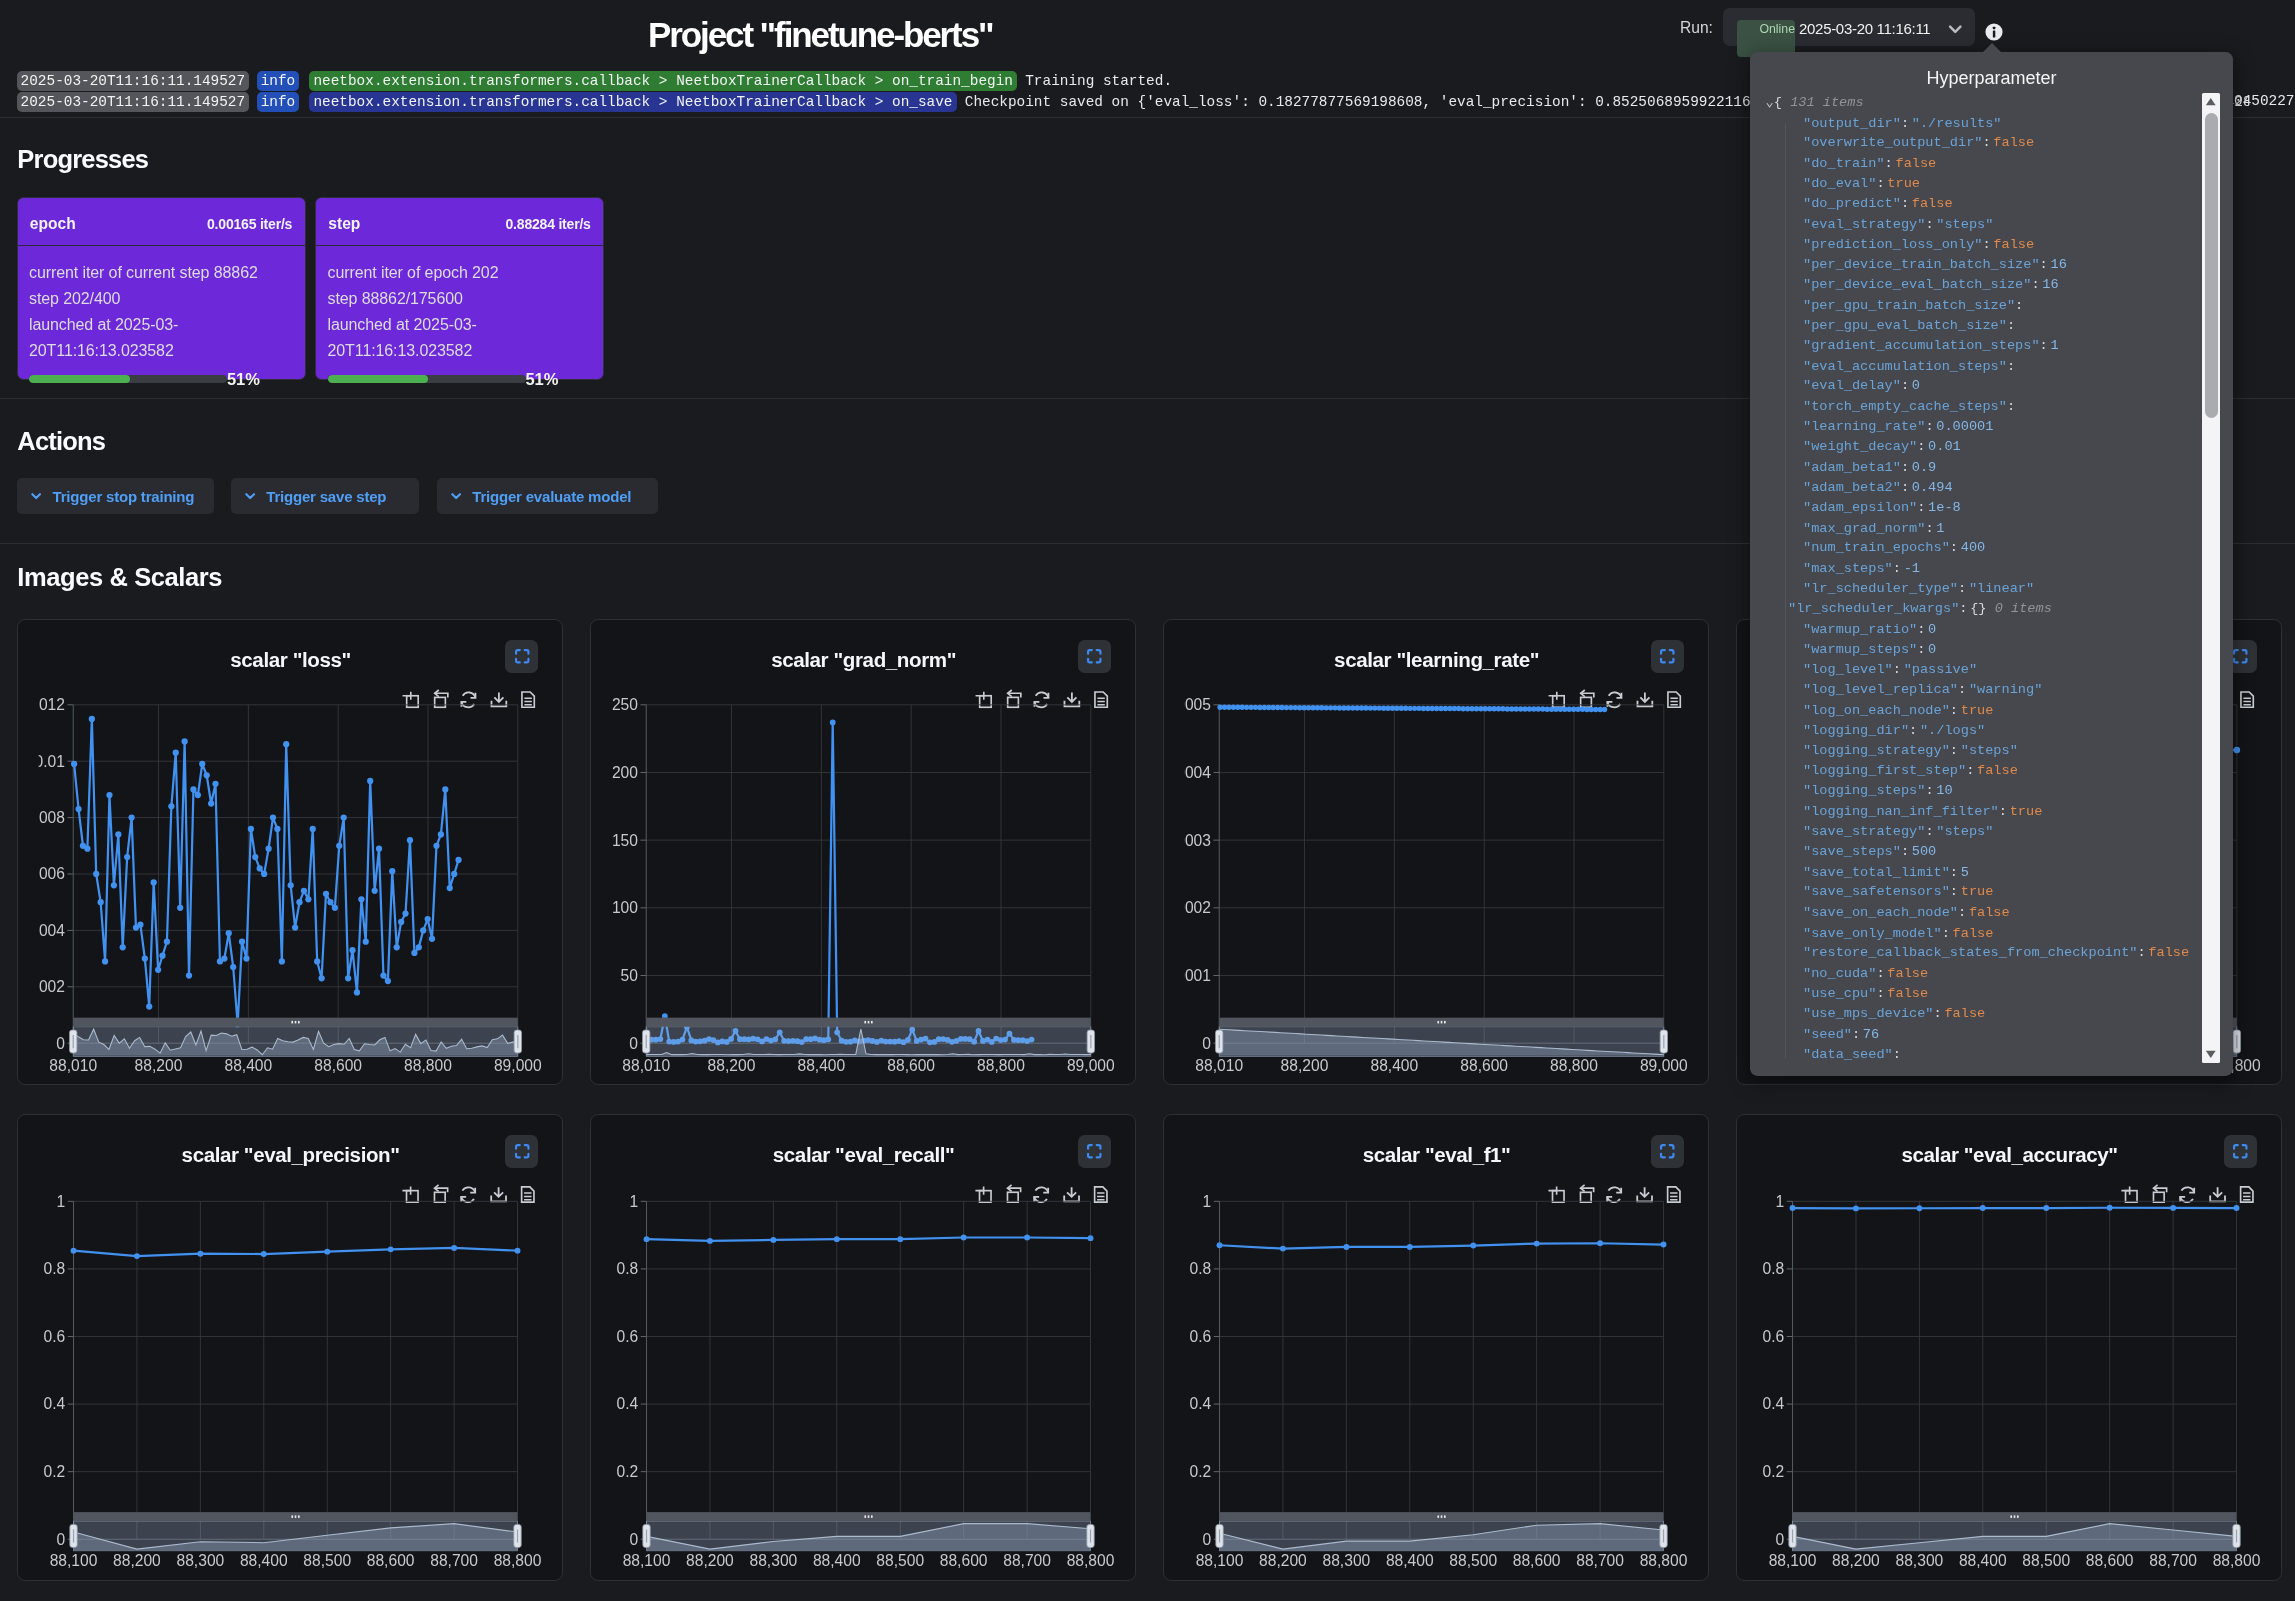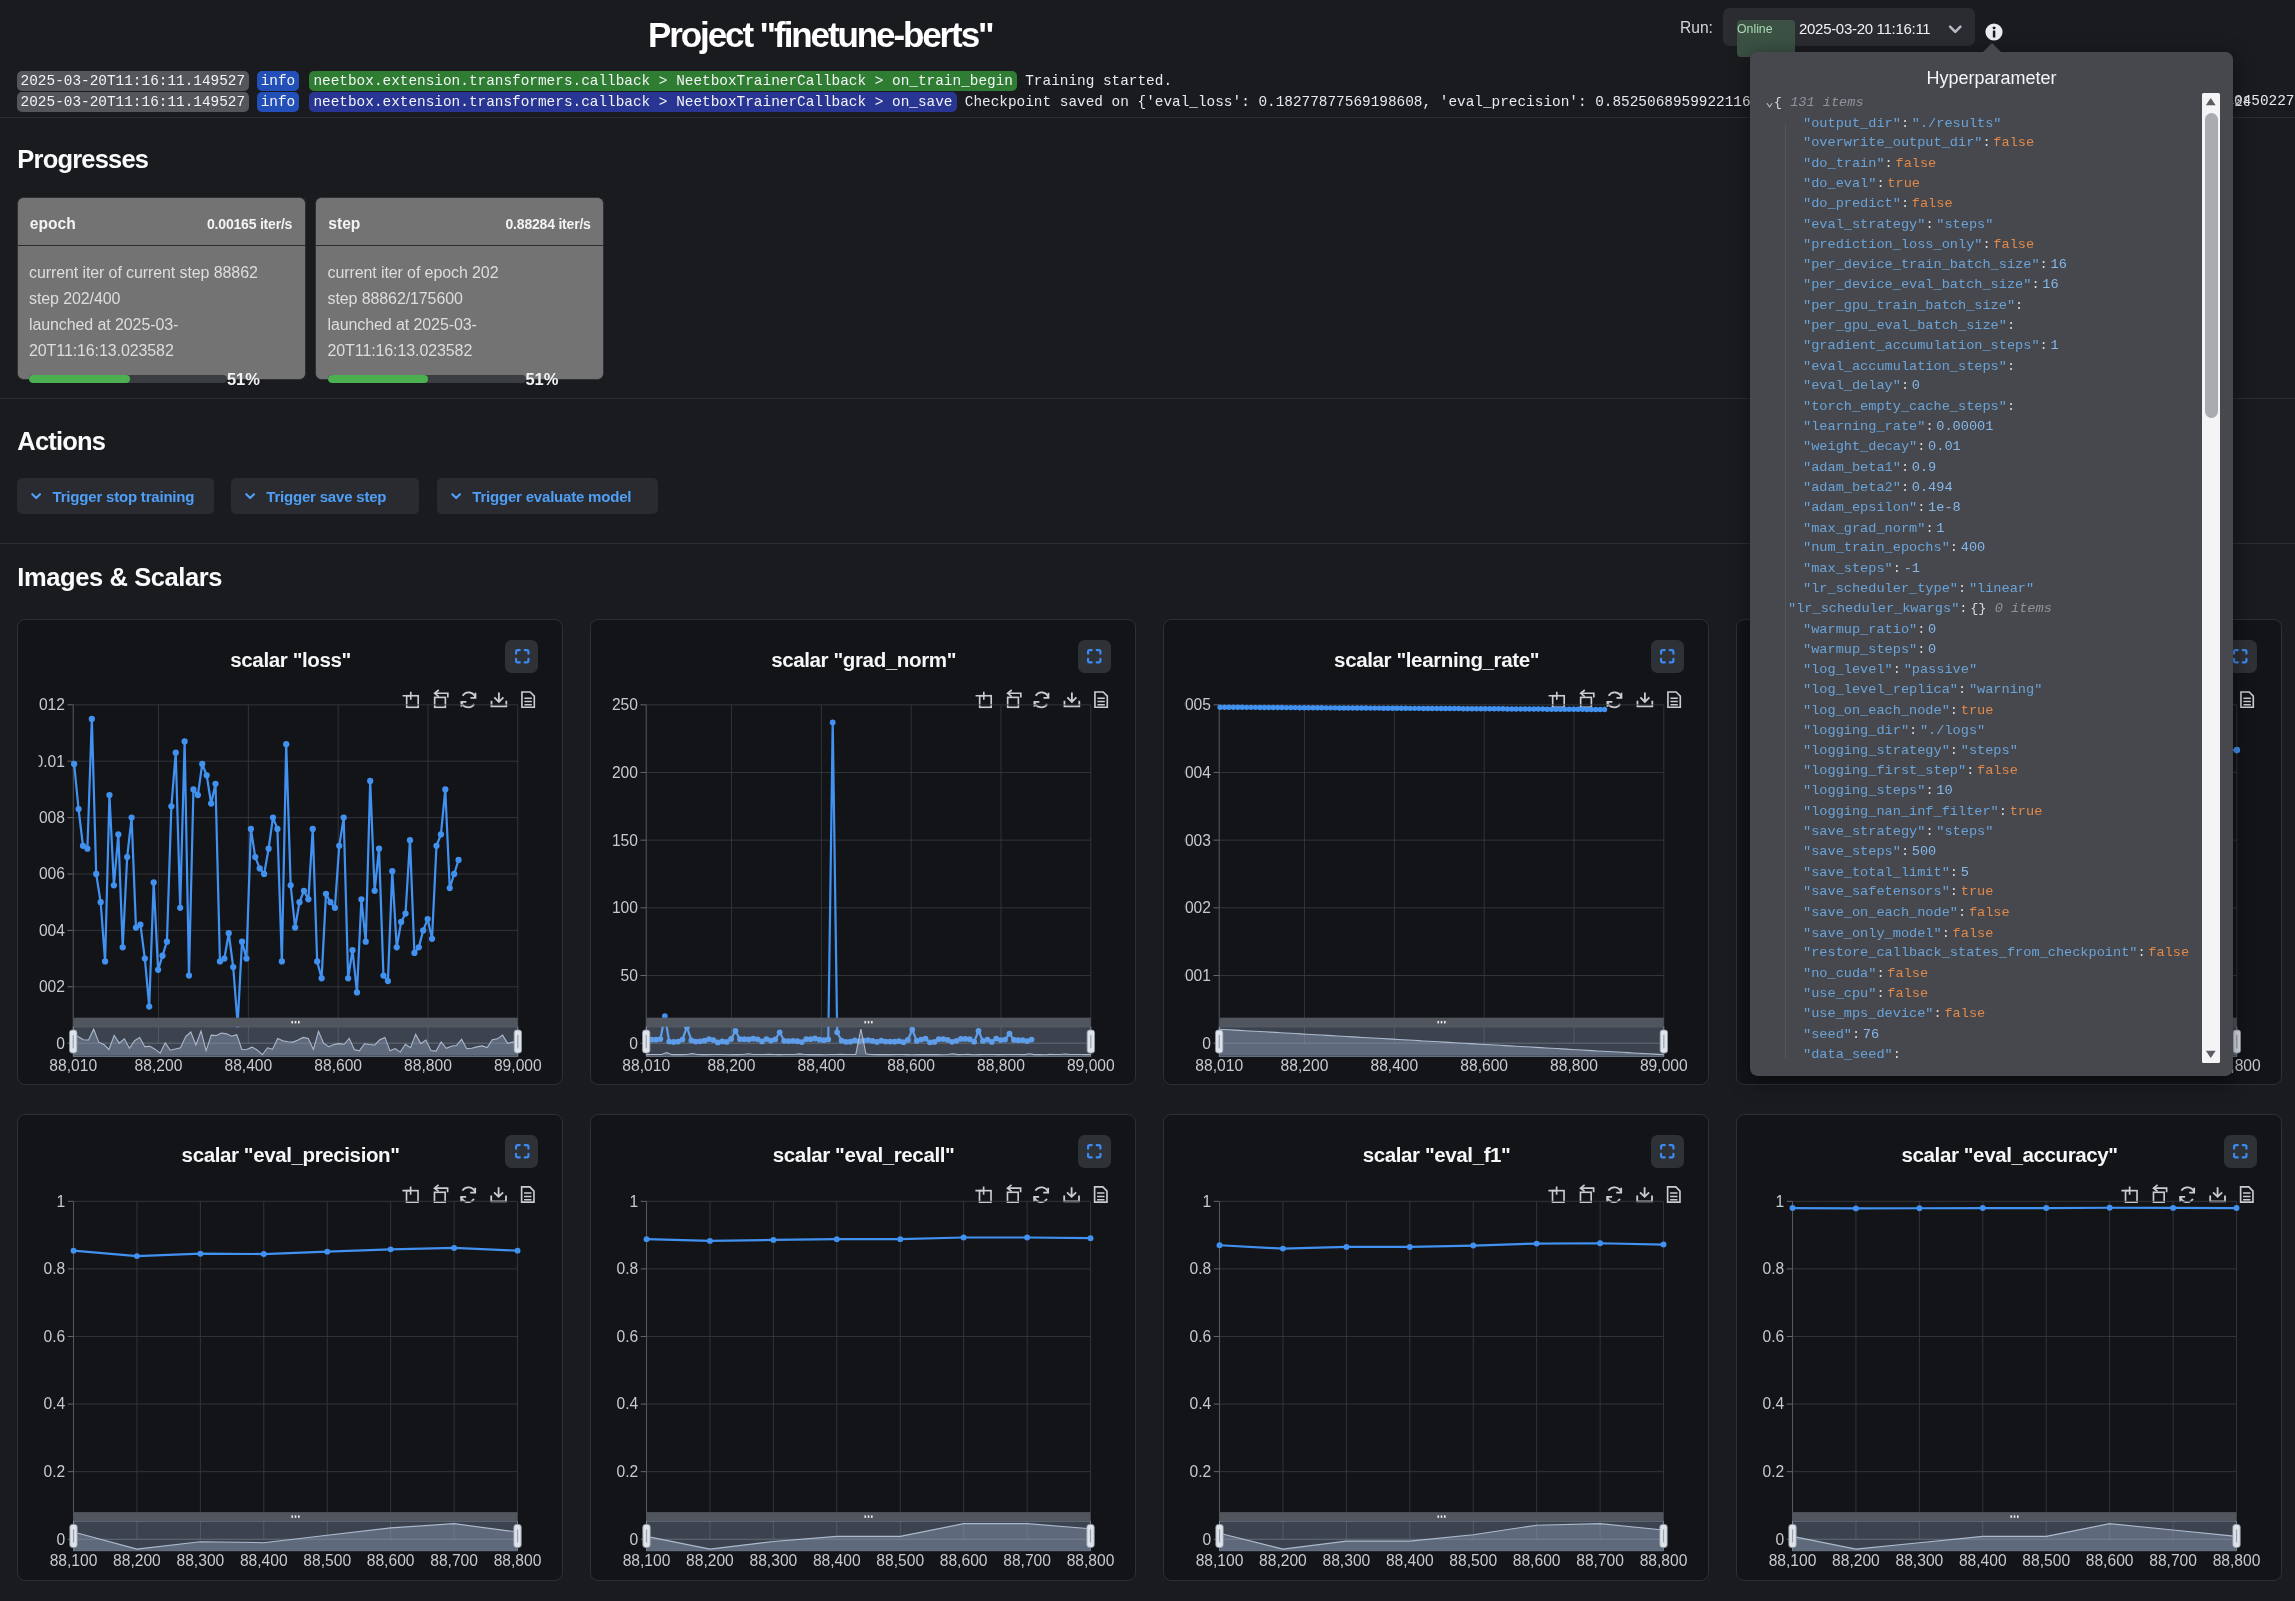--- a/index.html
+++ b/index.html
@@ -3,21 +3,21 @@
 *{margin:0;padding:0;box-sizing:border-box}
 html,body{width:2295px;height:1602px;overflow:hidden;background:#1a1b1f;
  font-family:"Liberation Sans",sans-serif;color:#e8e9ea;position:relative}
 .abs{position:absolute}
 .hr{position:absolute;left:0;width:2295px;height:0.8px;background:#2c2e33}
 .h2{position:absolute;font-weight:bold;color:#fafbfc;font-size:25.5px;letter-spacing:-0.8px}
 .mono{font-family:"Liberation Mono",monospace}
 .badge{display:inline-block;border-radius:5px;padding:0 4.1px;color:#f2f3f4}
 .logline{position:absolute;left:16.5px;white-space:nowrap;font-size:14.4px;letter-spacing:0px;line-height:20px}
 .card{position:absolute;background:#131418;border:0.8px solid #2e3035;border-radius:8.2px}
-.pcard{position:absolute;background:#737373;border:0.8px solid #2e3035;border-radius:6.6px;width:289px;height:183px}
+.pcard{position:absolute;background:#6d28d9;border:0.8px solid #2e3035;border-radius:6.6px;width:289px;height:183px}
 .pchead{height:48px;border-bottom:0.8px solid #2a2c31;display:flex;align-items:center;
  padding:4.1px 12.3px 0 12.3px;font-size:15.6px;font-weight:bold;color:#f2f3f4}
 .pcbody{padding:14px 11.5px 0 11.5px;font-size:16px;color:#dcdddf;line-height:26px;letter-spacing:-0.1px}
 .pbarrow{display:flex;align-items:center;margin-top:1.6px}
 .pbar{height:8.2px;border-radius:4.1px;background:#3a3d42;flex:1;overflow:hidden}
 .pfill{height:100%;width:51%;background:#4caf50;border-radius:4.1px}
 .plabel{width:66px;text-align:left;font-weight:bold;font-size:16.5px;color:#f2f3f4}
 .btn{position:absolute;top:478px;height:36px;background:#292b30;border-radius:5px;display:flex;
  align-items:center;padding:0 13px;color:#4f9ff7;font-size:15px;font-weight:bold;letter-spacing:-0.2px;white-space:nowrap}
 .btn svg{margin-right:10px}
@@ -33,21 +33,21 @@
 .jrow{position:absolute;white-space:nowrap;height:20px;line-height:20px}
 .jk{color:#6aa3d8}.jv{color:#6aa3d8}.jb{color:#e0894a}.jn{color:#85b7e8}.jp{color:#d6d8db}
 .jitems{color:#909399;font-style:italic}
 .vline{position:absolute;left:35px;top:72px;width:0.8px;height:934px;background:#55575c}
 .sbar{position:absolute;right:13px;top:41px;width:18px;height:970px;background:#f4f4f6;border-radius:1.6px}
 .sthumb{position:absolute;left:2.5px;top:20px;width:13px;height:305px;background:#a9abb0;border-radius:6.6px}
 </style></head><body>
 <div class="abs" style="left:648px;top:15px;width:336px;text-align:center;font-size:35px;font-weight:bold;color:#ffffff;letter-spacing:-2.1px;white-space:nowrap">Project "finetune-berts"</div>
 <div class="abs" style="left:1680px;top:19px;font-size:15.6px;color:#d4d5d8">Run:</div>
 <div class="abs" style="left:1723px;top:8.2px;width:252px;height:38px;background:#2a2c31;border-radius:6.6px"></div>
-<div class="abs" style="left:1737px;top:20px;width:58px;height:37px;background:#3a5143;border-radius:4.1px;text-align:left;line-height:19px;font-size:12.3px;color:#abd7b2">Online</div>
+<div class="abs" style="left:1737px;top:20px;width:58px;height:37px;background:#3a5143;border-radius:4.1px;text-align:right;line-height:19px;font-size:12.3px;color:#abd7b2">Online</div>
 <div class="abs" style="left:1799px;top:20px;font-size:15px;color:#f0f1f3;letter-spacing:-0.3px">2025-03-20 11:16:11</div>
 <div class="abs" style="left:1947px;top:21.4px"><svg width="16.5" height="16.5" viewBox="0 0 16 16">
       <path d="M3 5.5 L8 10.5 L13 5.5" stroke="#b9bcc2" stroke-width="2.4" fill="none" stroke-linecap="round" stroke-linejoin="round"></path>
     </svg></div>
 <div class="abs" style="left:1985px;top:23px"><svg width="18" height="18" viewBox="0 0 22 22">
       <circle cx="11" cy="11" r="10.5" fill="#e9ebee"></circle>
       <rect x="9.6" y="4.5" width="3" height="3" rx="0.6" fill="#17181c"></rect>
       <rect x="9.6" y="9.3" width="3" height="8.3" rx="0.6" fill="#17181c"></rect>
     </svg></div>
 <div class="logline" style="top:70px;width:2232px;overflow:hidden"><span class="badge mono" style="background:#55565b">2025-03-20T11:16:11.149527</span><span style="display:inline-block;width:7.4px"></span><span class="badge mono" style="background:#2250b8">info</span><span style="display:inline-block;width:10px"></span><span class="badge mono" style="background:#2e7d33">neetbox.extension.transformers.callback &gt; NeetboxTrainerCallback &gt; on_train_begin</span><span style="display:inline-block;width:8.2px"></span><span class="mono" style="color:#e8e9ec">Training started.</span></div>

